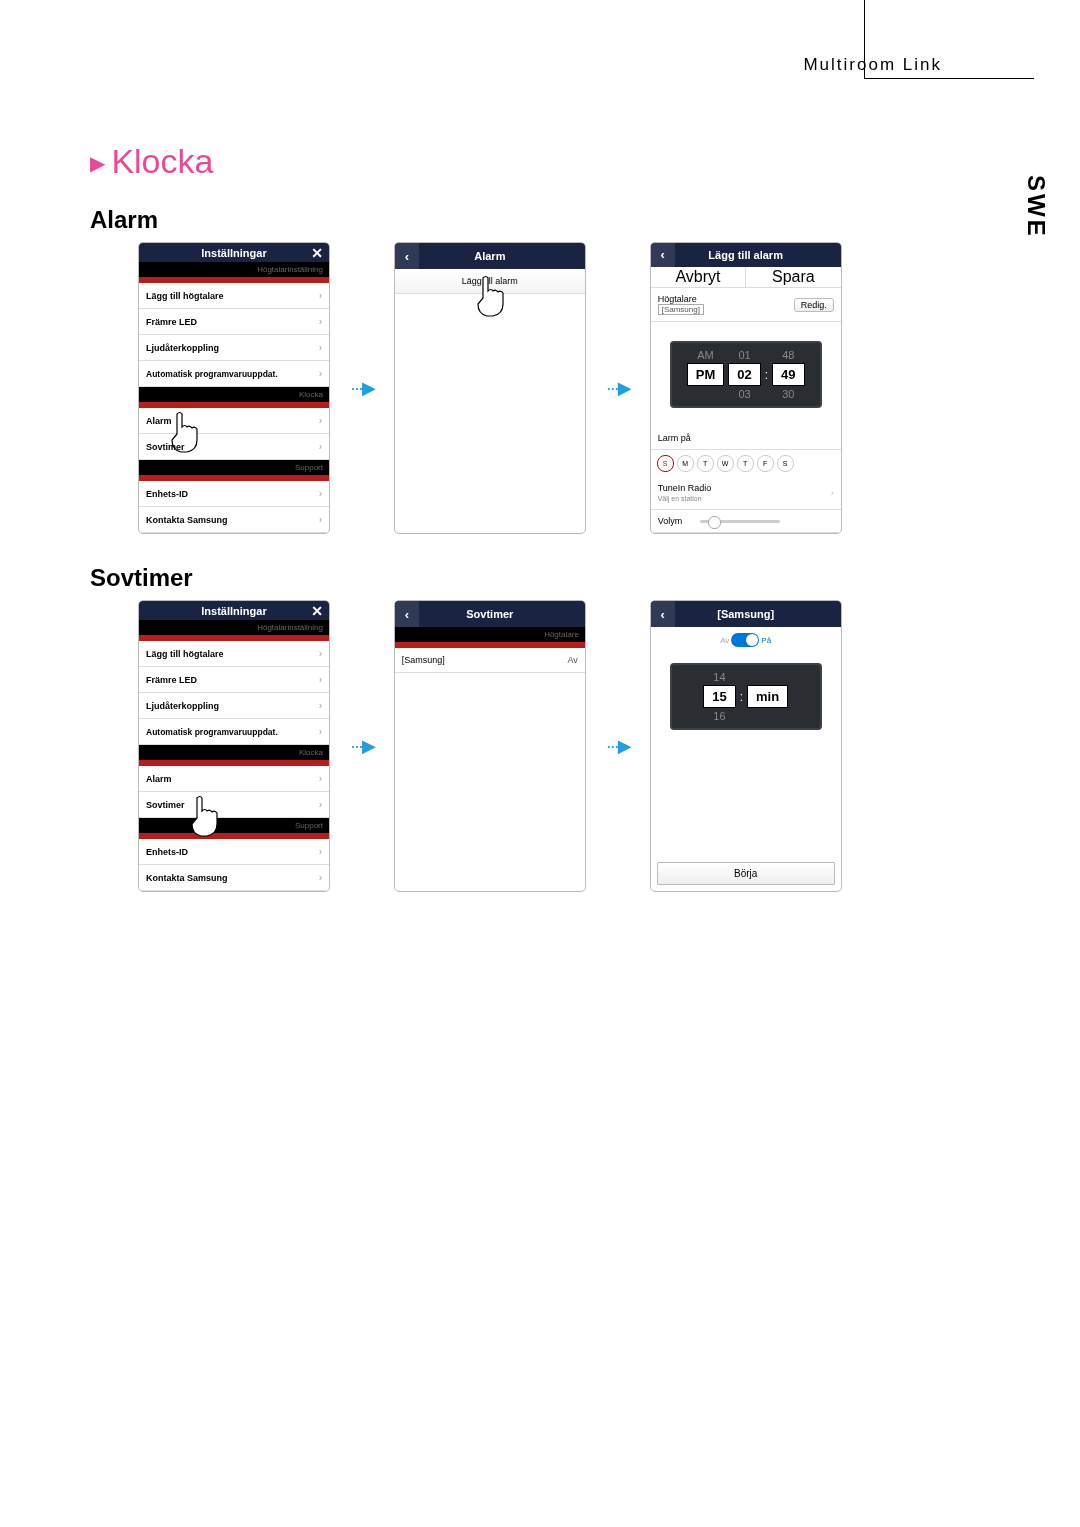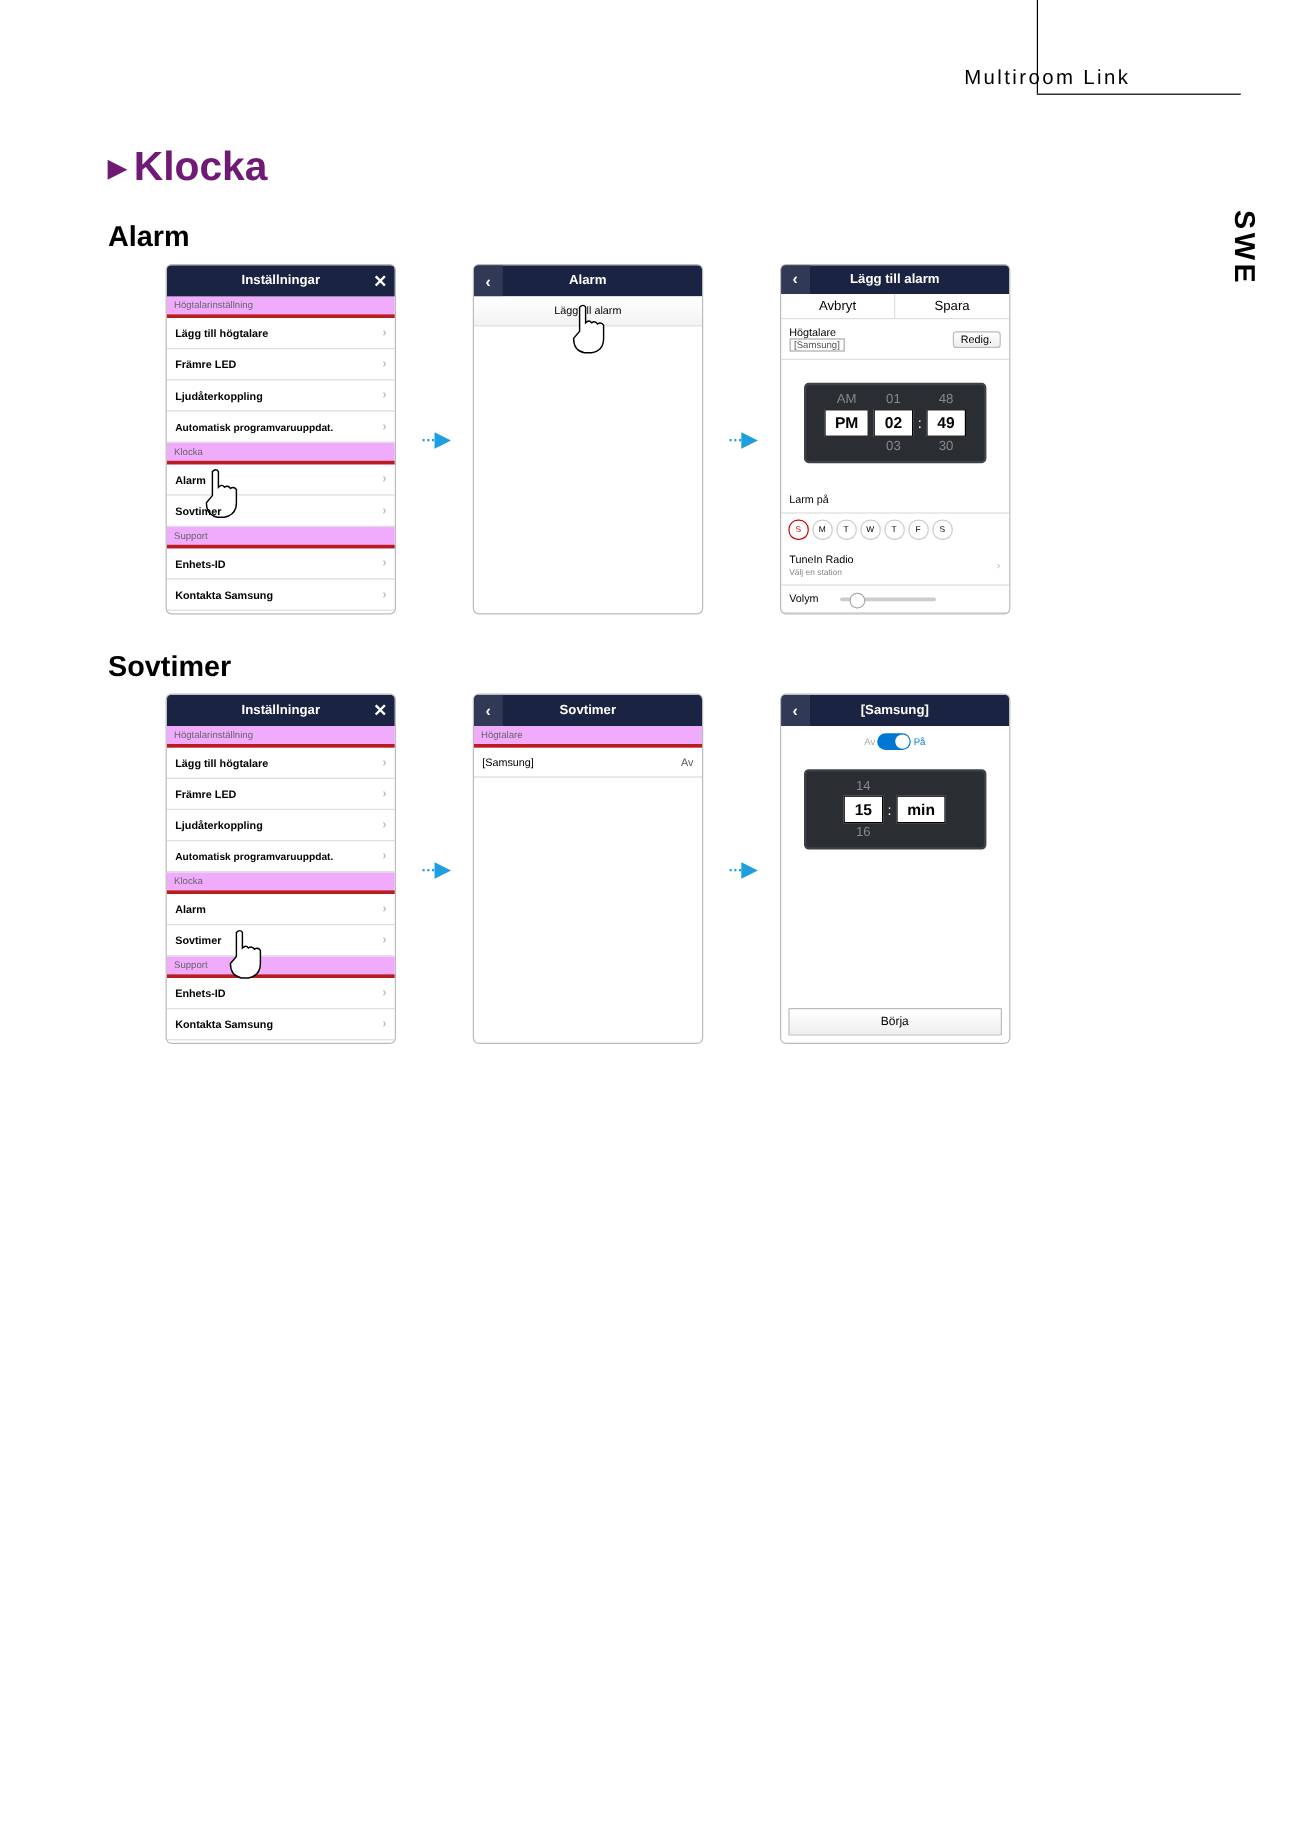--- a/index.html
+++ b/index.html
@@ -2,40 +2,40 @@
 <html><head>
 <meta charset="utf-8">
 <style>
   body { margin: 0; font-family: Arial, Helvetica, sans-serif; width: 1080px; background: #fff; color: #000; }
   .page { position: relative; padding: 50px 0 40px 90px; }
   .top-line { position: absolute; border-top: 1px solid #000; }
   .side-line { position: absolute; border-left: 1px solid #000; }
   .header-right { position: absolute; top: 55px; right: 138px; font-size: 17px; letter-spacing: 2px; font-weight: 500; }
   .side-tab { position: absolute; top: 175px; right: 30px; writing-mode: vertical-rl; font-size: 24px; font-weight: bold; letter-spacing: 3px; }
 
-  h1 { color: #701a75; font-size: 34px; font-weight: bold; margin: 70px 0 20px 0; }
+  h1 { color: #ec4899; font-size: 34px; font-weight: normal; margin: 92px 0 20px 0; }
   h1 .tri { display: inline-block; margin-right: 6px; font-size: 20px; vertical-align: 3px; }
   h2 { font-size: 24px; font-weight: bold; margin: 25px 0 8px 0; }
   p.desc { font-size: 19px; margin: 0 0 18px 0; }
   p.desc b { font-weight: bold; }
 
   .row { display: flex; align-items: center; margin-left: 48px; margin-bottom: 30px; flex-wrap: wrap; }
   .phone { width: 190px; height: 290px; border: 1px solid #bbb; border-radius: 5px; background: #fff; overflow: hidden; display: flex; flex-direction: column; font-size: 10px; }
   .arrow { margin: 0 20px; color: #1e9fe0; font-size: 18px; letter-spacing: -2px; }
 
   
   .titlebar { background: #1a2442; color: #fff; height: 26px; display: flex; align-items: center; justify-content: center; position: relative; font-size: 11px; font-weight: bold; }
   .tb-back { position: absolute; left: 0; top: 0; bottom: 0; width: 24px; background: #303a56; display: flex; align-items: center; justify-content: center; font-size: 13px; }
   .tb-close { position: absolute; right: 0; top: 0; bottom: 0; width: 24px; display: flex; align-items: center; justify-content: center; font-size: 14px; }
 
-  .section-label { background: #f0abfc; color: #666; font-size: 8px; padding: 3px 6px; border-bottom: 3px solid #b91c1c; }
+  .section-label { background: #000000; color: #666; font-size: 8px; padding: 3px 6px; border-bottom: 6px solid #b91c1c; text-align: right; }
   .menu-item { display: flex; justify-content: space-between; align-items: center; padding: 7px 7px; border-bottom: 1px solid #ddd; font-weight: bold; font-size: 9px; position: relative; }
   .menu-item .ch { color: #bbb; font-size: 10px; }
 
-  .top-bar-split { display: flex; height: 22px; border-bottom: 1px solid #ddd; font-size: 11px; }
+  .top-bar-split { display: flex; height: 22px; border-bottom: 1px solid #ddd; font-size: 16px; }
   .top-bar-split > div { flex: 1; display: flex; align-items: center; justify-content: center; border-right: 1px solid #ddd; }
   .top-bar-split > div:last-child { border-right: none; }
   .btn-sm { background: linear-gradient(#fff,#eee); border: 1px solid #bbb; border-radius: 3px; padding: 1px 6px; font-size: 9px; }
 
   
   .hand { position: absolute; width: 40px; height: 45px; pointer-events: none; }
   .hand svg { width: 100%; height: 100%; }
 
   
   .picker { background: #2a2e33; border: 2px solid #3d4148; border-radius: 4px; margin: 19px; padding: 5px; display: flex; align-items: center; justify-content: center; gap: 4px; }

